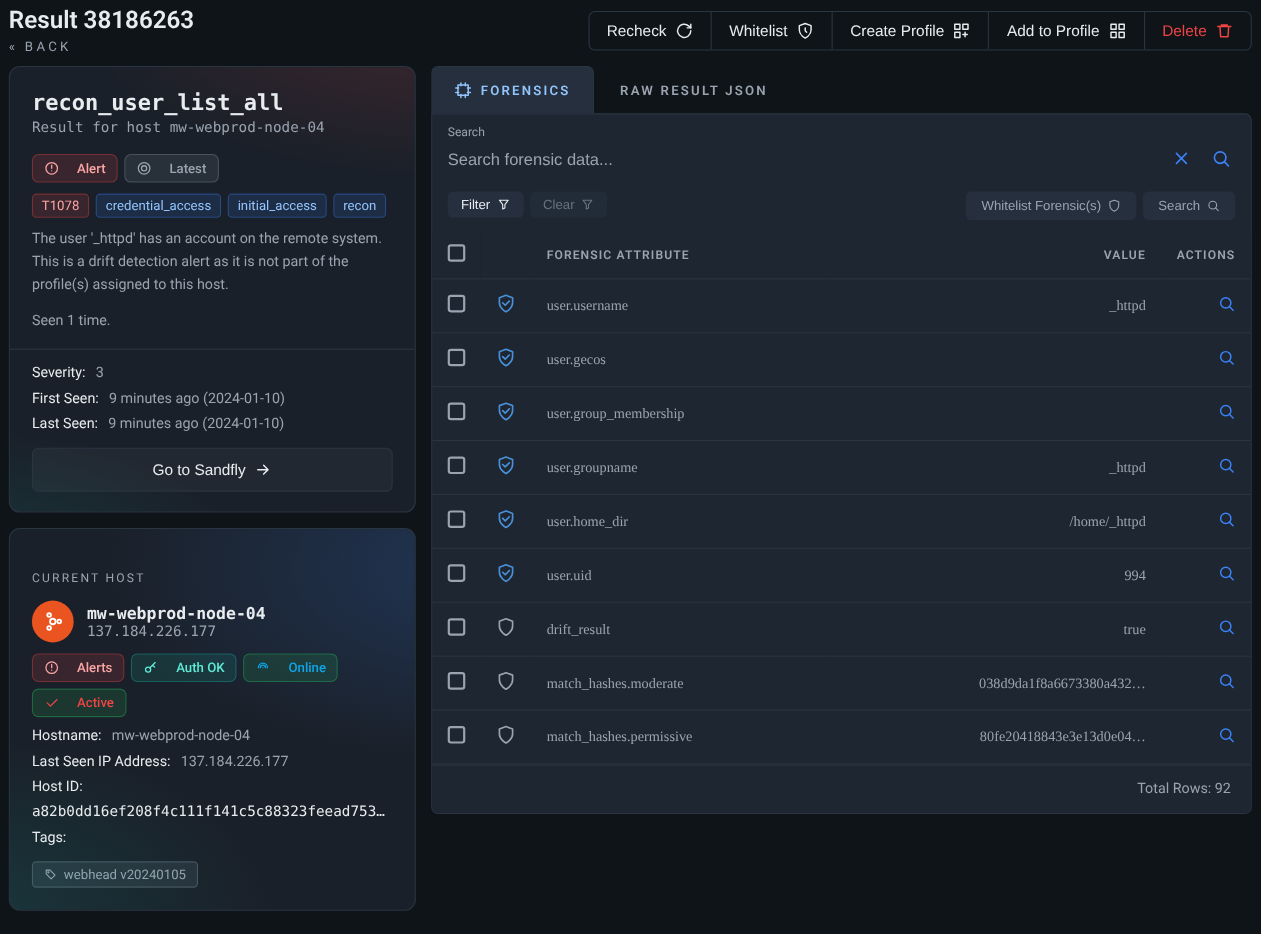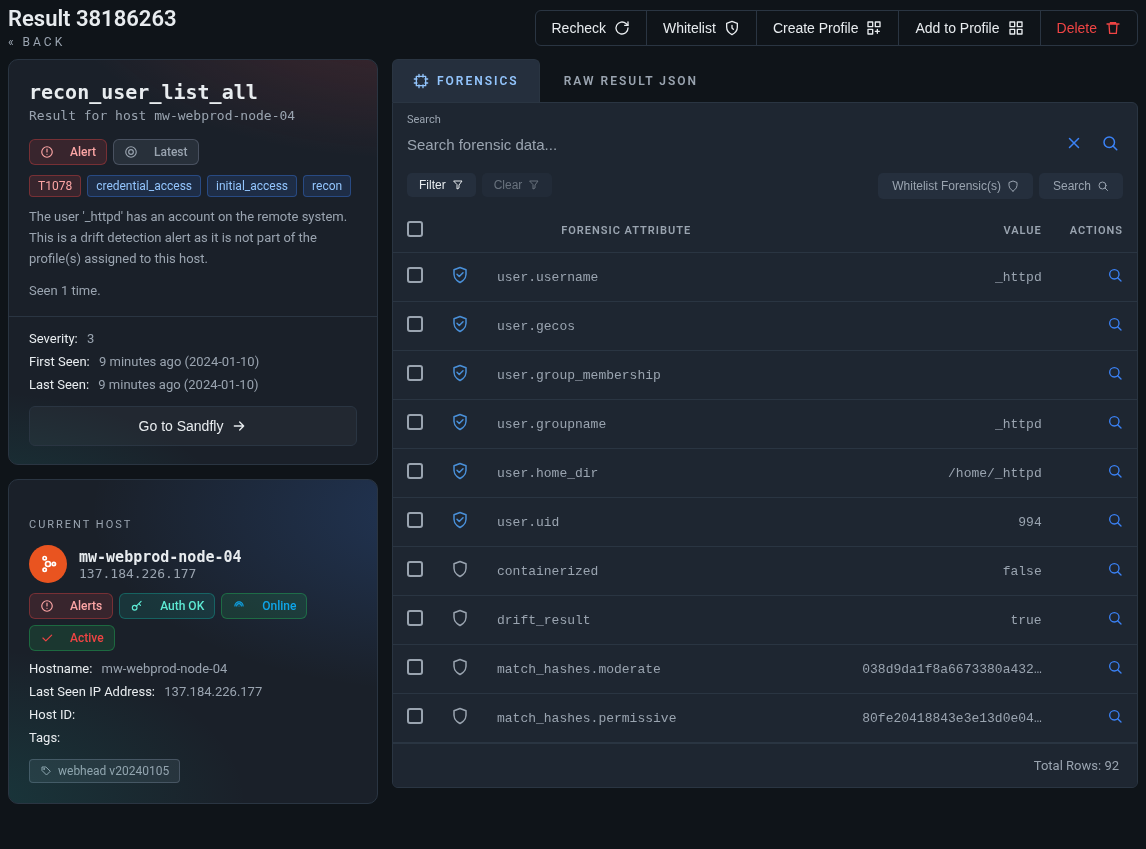--- a/index.html
+++ b/index.html
@@ -261,34 +261,34 @@
   .pill-btn.filter { background: var(--panel-3); color: var(--fg); }
   .pill-btn.clear { background: var(--panel-3); color: var(--fg-dim); opacity:.6; }
   .pill-btn.whitelist { background: var(--panel-3); color: var(--fg-dim); padding:6px 14px; }
   .pill-btn.search { background: var(--panel-3); color: var(--fg-dim); padding:6px 14px; }
   .pill-btn svg { width:12px; height:12px; }
 
   .f-table { width:100%; border-collapse:collapse; }
   .f-table thead th {
     font-size: 11px; font-weight:600; letter-spacing:1px;
     color: var(--fg-dim);
-    text-align:center;
+    text-align:left;
     padding: 12px 14px;
     border-bottom:1px solid var(--border);
     background: var(--panel-2);
   }
   .f-table thead th.right, .f-table td.right { text-align:right; }
   .f-table thead th.check, .f-table td.check { width: 40px; text-align:center; }
   .f-table thead th.icon-col, .f-table td.icon-col { width: 40px; }
   .f-table thead th.actions, .f-table td.actions { width: 60px; text-align:right; }
   .f-table tbody td {
     padding: 13px 14px;
     border-bottom:1px solid var(--border);
     font-size: 13px;
-    font-family: Liberation Mono, monospace;
+    font-family: Liberation Serif, serif;
     color: var(--fg-dim);
   }
   .checkbox {
     width:16px; height:16px;
     border:2px solid var(--fg-dim);
     border-radius:3px;
     display:inline-block;
   }
   .shield-icon { color: var(--blue-icon); }
   .shield-icon.muted { color: var(--fg-dim); }
@@ -458,20 +458,21 @@
         <span class="k">Hostname:</span>
         <span class="v">mw-webprod-node-04</span>
       </div>
       <div class="kv">
         <span class="k">Last Seen IP Address:</span>
         <span class="v">137.184.226.177</span>
       </div>
       <div class="kv">
         <span class="k">Host ID:</span>
       </div>
+      <div class="kv mono truncate">a82b0dd16ef208f4c111f141c5c88323feead753d…</div>
       <div class="kv">
         <span class="k">Tags:</span>
       </div>
       <span class="host-tag">
         <svg viewBox="0 0 24 24" style="width:12px;height:12px;">
             <path d="M20 13l-7 7-9-9V4h7z"></path>
             <circle cx="8" cy="8" r="1"></circle>
           </svg>
         <span>webhead v20240105</span>
       </span>
@@ -631,32 +632,20 @@
               <td class="actions"><span class="row-action"><svg viewBox="0 0 24 24">
                     <circle cx="11" cy="11" r="7"></circle>
                     <path d="M21 21l-5-5"></path>
                   </svg></span></td>
             </tr>
             <tr>
               <td class="check"><span class="checkbox"></span></td>
               <td class="icon-col"><span class="shield-icon muted"><svg viewBox="0 0 24 24">
                     <path d="M12 22s8-4 8-11V5l-8-3-8 3v6c0 7 8 11 8 11z"></path>
                   </svg></span></td>
-              <td>containerized</td>
-              <td class="val-cell">false</td>
-              <td class="actions"><span class="row-action"><svg viewBox="0 0 24 24">
-                    <circle cx="11" cy="11" r="7"></circle>
-                    <path d="M21 21l-5-5"></path>
-                  </svg></span></td>
-            </tr>
-            <tr>
-              <td class="check"><span class="checkbox"></span></td>
-              <td class="icon-col"><span class="shield-icon muted"><svg viewBox="0 0 24 24">
-                    <path d="M12 22s8-4 8-11V5l-8-3-8 3v6c0 7 8 11 8 11z"></path>
-                  </svg></span></td>
               <td>drift_result</td>
               <td class="val-cell">true</td>
               <td class="actions"><span class="row-action"><svg viewBox="0 0 24 24">
                     <circle cx="11" cy="11" r="7"></circle>
                     <path d="M21 21l-5-5"></path>
                   </svg></span></td>
             </tr>
             <tr>
               <td class="check"><span class="checkbox"></span></td>
               <td class="icon-col"><span class="shield-icon muted"><svg viewBox="0 0 24 24">

